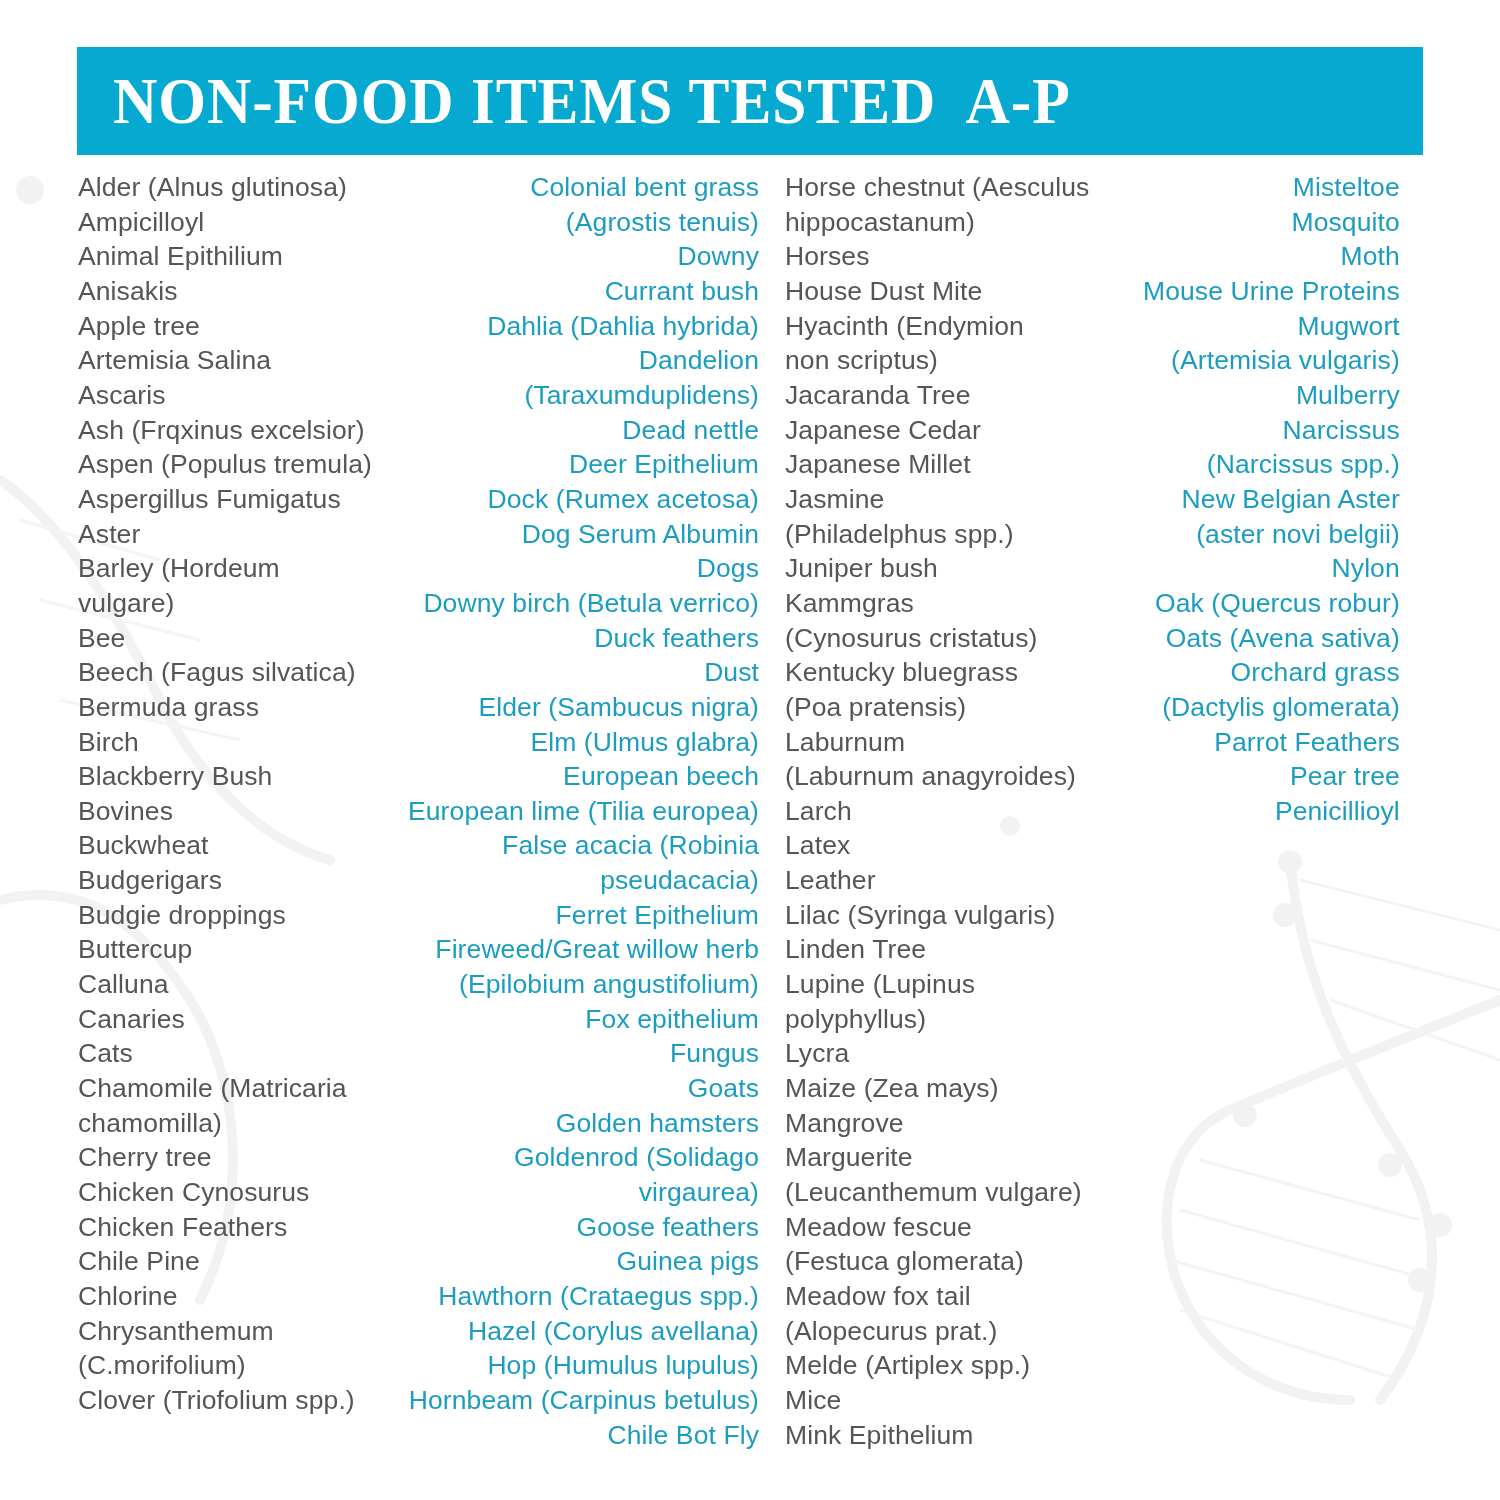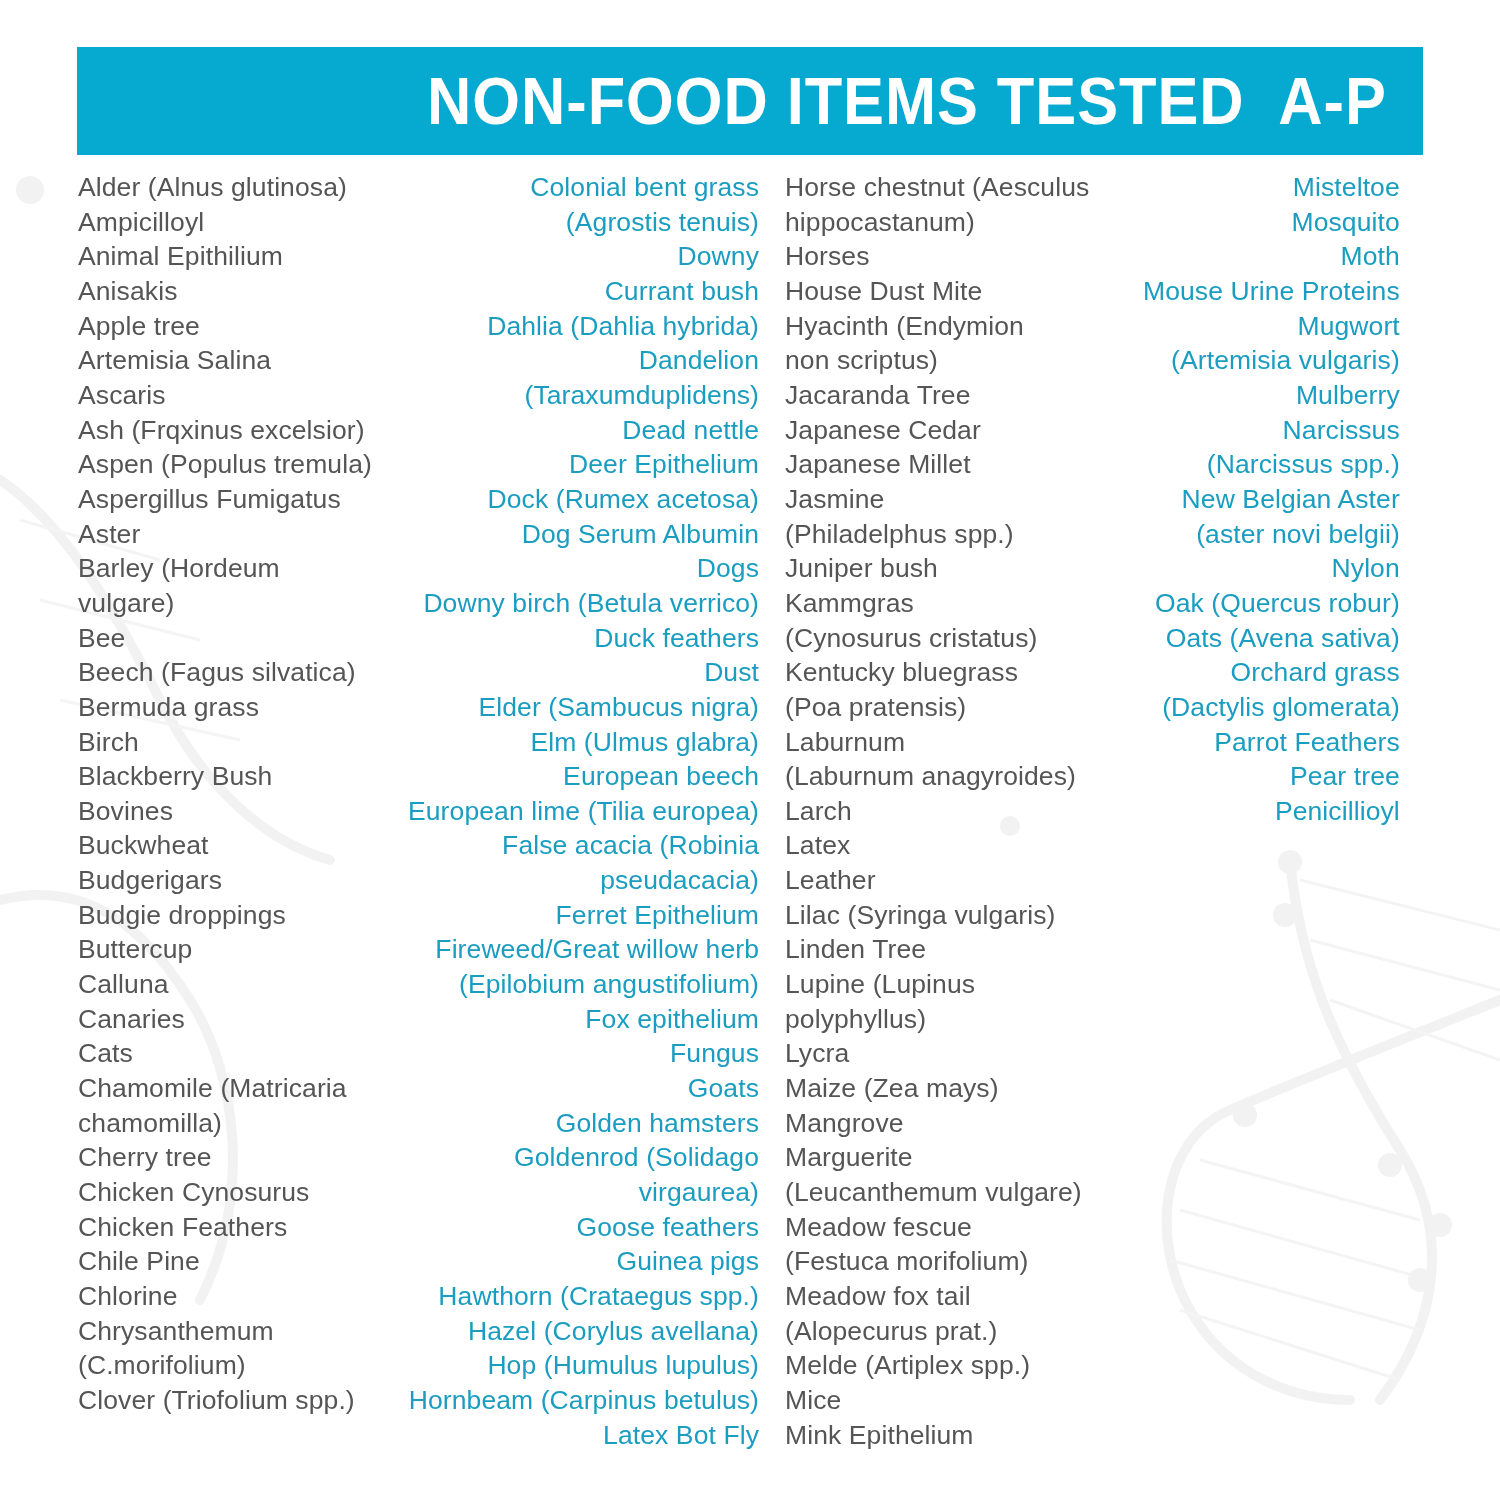--- a/index.html
+++ b/index.html
@@ -4,22 +4,23 @@
 <style>
   html, body { margin: 0; padding: 0; }
   body {
     width: 1500px; height: 1500px; position: relative; overflow: hidden;
     background: #ffffff;
     font-family: "Liberation Sans", "DejaVu Sans", sans-serif;
   }
   .watermark { position: absolute; inset: 0; pointer-events: none; z-index: 0; }
   .header {
     position: absolute; left: 77px; top: 47px; width: 1346px; height: 108px;
-    background: #06A9CF; display: flex; align-items: center; justify-content: flex-end;
+    background: #06A9CF; display: flex; align-items: center; justify-content: flex-start;
     z-index: 1;
+    font-family: Liberation Serif, serif;
   }
   .header h1 {
     margin: 0; color: #ffffff; font-weight: bold; font-size: 66px;
     letter-spacing: 1px; white-space: pre; transform: scaleX(0.93);
   }
   .col {
     position: absolute; top: 170px; margin: 0; padding: 0; list-style: none; z-index: 1;
   }
   .col li {
     font-size: 26.5px; line-height: 34.67px; height: 34.67px; white-space: nowrap;
@@ -138,21 +139,21 @@
     <li>Goats</li>
     <li>Golden hamsters</li>
     <li>Goldenrod (Solidago</li>
     <li>virgaurea)</li>
     <li>Goose feathers</li>
     <li>Guinea pigs</li>
     <li>Hawthorn (Crataegus spp.)</li>
     <li>Hazel (Corylus avellana)</li>
     <li>Hop (Humulus lupulus)</li>
     <li>Hornbeam (Carpinus betulus)</li>
-    <li>Latex Bot Fly</li>
+    <li>Chile Bot Fly</li>
   </ul>
 <ul class="col gray" id="col3">
     <li>Horse chestnut (Aesculus</li>
     <li>hippocastanum)</li>
     <li>Horses</li>
     <li>House Dust Mite</li>
     <li>Hyacinth (Endymion</li>
     <li>non scriptus)</li>
     <li>Jacaranda Tree</li>
     <li>Japanese Cedar</li>
@@ -172,21 +173,21 @@
     <li>Lilac (Syringa vulgaris)</li>
     <li>Linden Tree</li>
     <li>Lupine (Lupinus</li>
     <li>polyphyllus)</li>
     <li>Lycra</li>
     <li>Maize (Zea mays)</li>
     <li>Mangrove</li>
     <li>Marguerite</li>
     <li>(Leucanthemum vulgare)</li>
     <li>Meadow fescue</li>
-    <li>(Festuca morifolium)</li>
+    <li>(Festuca glomerata)</li>
     <li>Meadow fox tail</li>
     <li>(Alopecurus prat.)</li>
     <li>Melde (Artiplex spp.)</li>
     <li>Mice</li>
     <li>Mink Epithelium</li>
   </ul>
 <ul class="col teal" id="col4">
     <li>Misteltoe</li>
     <li>Mosquito</li>
     <li>Moth</li>

